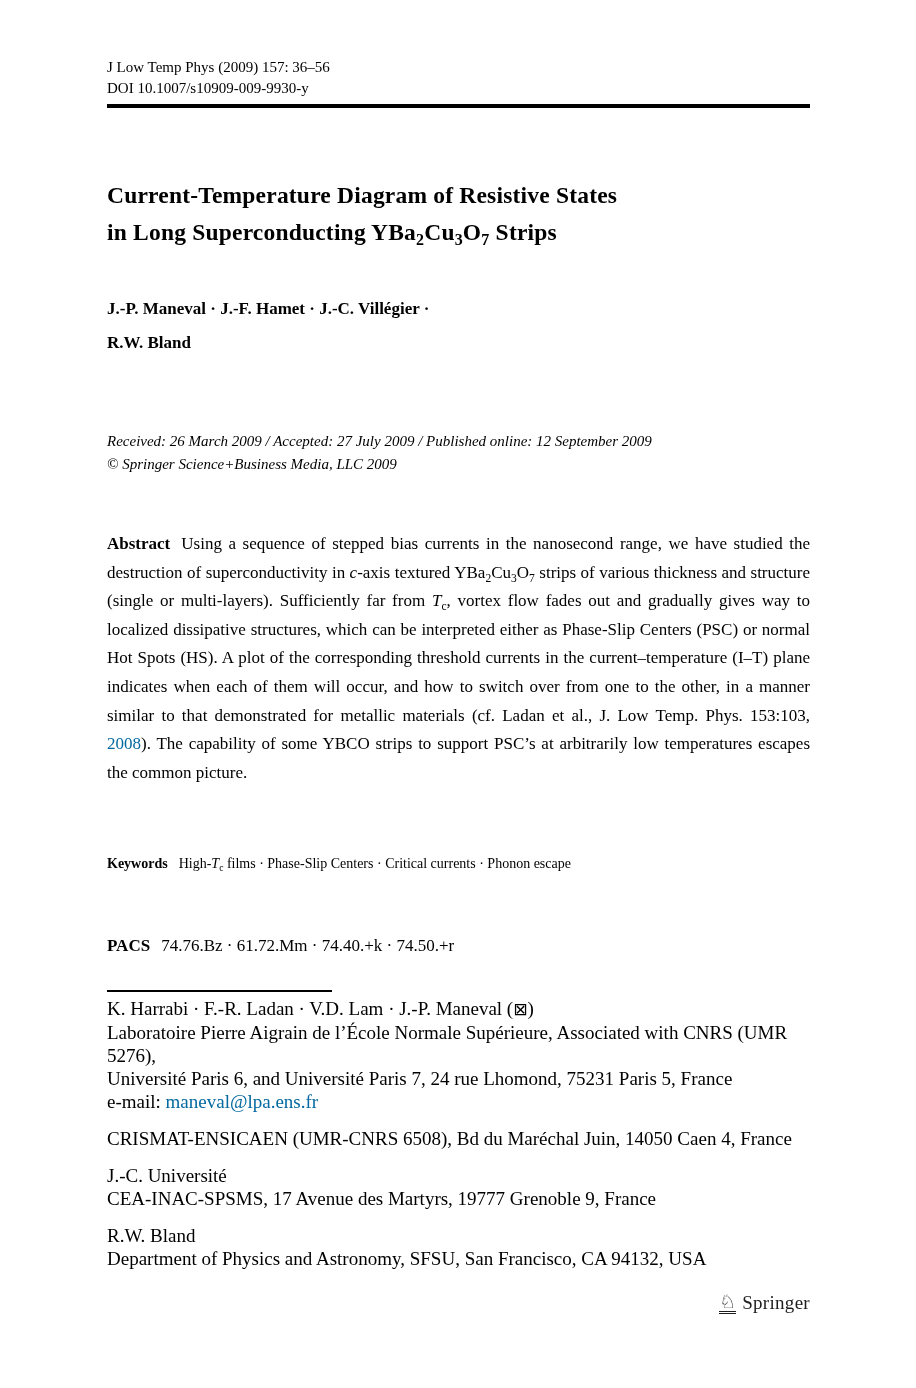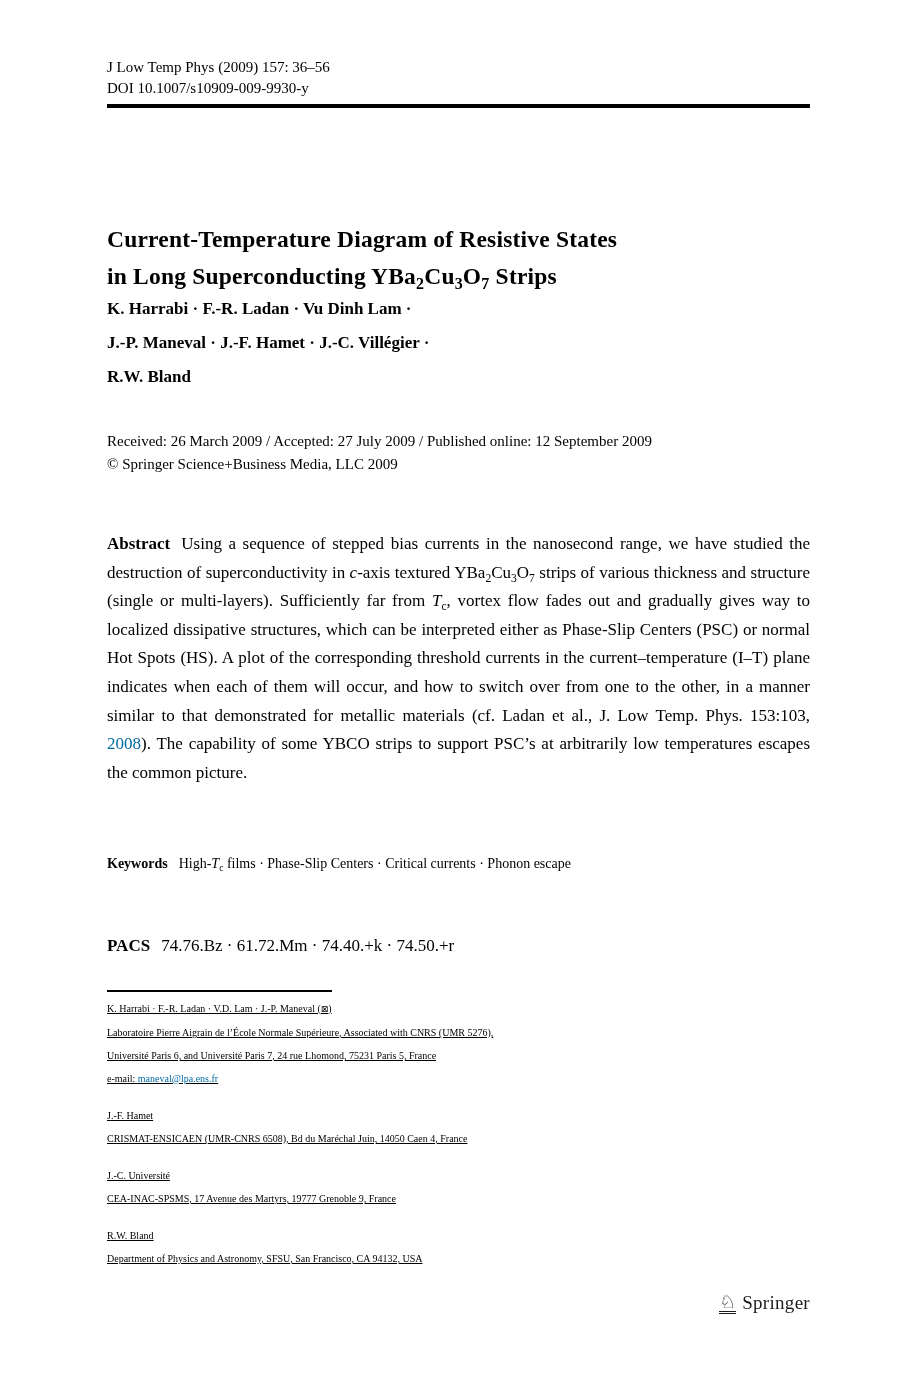--- a/index.html
+++ b/index.html
@@ -17,33 +17,33 @@
     left: 107px;
     right: 106px;
     top: 0;
     height: 100%;
   }
   .block { position: absolute; left: 0; right: 0; }
 
   .journal-meta { top: 57px; font-size: 15px; line-height: 21px; }
   .header-rule { top: 104px; height: 4px; background: #000; border: none; margin: 0; }
 
-  .title-block { top: 177px; font-size: 23.5px; font-weight: bold; line-height: 37px; letter-spacing: 0.2px; margin-top: 44px; }
+  .title-block { top: 177px; font-size: 23.5px; font-weight: bold; line-height: 37px; letter-spacing: 0.2px; }
 
   .authors-block { top: 292px; font-size: 17px; font-weight: bold; line-height: 34px; }
 
-  .dates-block { top: 430px; font-size: 15px; line-height: 23px; }
+  .dates-block { top: 430px; font-size: 15px; line-height: 23px; font-style: italic; }
 
   .abstract-block { top: 513px; font-size: 17px; line-height: 28.6px; text-align: justify; }
   .para-label { font-weight: bold; margin-right: 11px; }
 
   .keywords-block { top: 836px; font-size: 14px; line-height: 28px; }
   .pacs-block { top: 904px; font-size: 17px; line-height: 28px; margin-top: 28px; }
 
-  .footnotes-block { top: 990px; font-size: 10px; line-height: 23px; text-decoration: underline; }
+  .footnotes-block { top: 990px; font-size: 19px; line-height: 23px; }
   .footnote-rule { width: 225px; height: 2px; background: #000; border: none; margin: 0 0 5px 0; }
   .footnote { margin-bottom: 14px; }
 
   .seg-italic { font-style: italic; }
   .seg-sub { font-size: 68%; vertical-align: -0.33em; line-height: 0; }
   .seg-link { color: #0369a1; cursor: pointer; }
   .seg-envelope { font-family: "DejaVu Sans", sans-serif; font-size: 90%; }
 
   .logo-block {
     position: absolute;
@@ -75,21 +75,20 @@
     </div>
 
     <hr class="block header-rule">
 
     <div class="block title-block">
       <div>Current-Temperature Diagram of Resistive States</div>
       <div><span>in Long Superconducting YBa</span><span class="seg-sub">2</span><span>Cu</span><span class="seg-sub">3</span><span>O</span><span class="seg-sub">7</span><span> Strips</span></div>
     </div>
 
     <div class="block authors-block">
-      <div>K. Harrabi · F.-R. Ladan · Vu Dinh Lam ·</div>
       <div>J.-P. Maneval · J.-F. Hamet · J.-C. Villégier ·</div>
       <div>R.W. Bland</div>
     </div>
 
     <div class="block dates-block">
       <div>Received: 26 March 2009 / Accepted: 27 July 2009 / Published online: 12 September 2009</div>
       <div>© Springer Science+Business Media, LLC 2009</div>
     </div>
 
     <p class="block abstract-block"><span class="para-label">Abstract</span><span><span>Using a sequence of stepped bias currents in the nanosecond range, we have studied the destruction of superconductivity in </span><span class="seg-italic">c</span><span>-axis textured YBa</span><span class="seg-sub">2</span><span>Cu</span><span class="seg-sub">3</span><span>O</span><span class="seg-sub">7</span><span> strips of various thickness and structure (single or multi-layers). Sufficiently far from </span><span class="seg-italic">T</span><span class="seg-sub">c</span><span>, vortex flow fades out and gradually gives way to localized dissipative structures, which can be interpreted either as Phase-Slip Centers (PSC) or normal Hot Spots (HS). A plot of the corresponding threshold currents in the current–temperature (I–T) plane indicates when each of them will occur, and how to switch over from one to the other, in a manner similar to that demonstrated for metallic materials (cf. Ladan et al., J. Low Temp. Phys. 153:103, </span><span class="seg-link">2008</span><span>). The capability of some YBCO strips to support PSC’s at arbitrarily low temperatures escapes the common picture.</span></span></p>
@@ -101,21 +100,20 @@
     <div class="block footnotes-block">
       <hr class="footnote-rule">
       <div id="footnotes-container">
           <div class="footnote">
             <div><span>K. Harrabi · F.-R. Ladan · V.D. Lam · J.-P. Maneval (</span><span class="seg-envelope">⊠</span><span>)</span></div>
             <div><span>Laboratoire Pierre Aigrain de l’École Normale Supérieure, Associated with CNRS (UMR 5276),</span></div>
             <div><span>Université Paris 6, and Université Paris 7, 24 rue Lhomond, 75231 Paris 5, France</span></div>
             <div><span>e-mail: </span><span class="seg-link">maneval@lpa.ens.fr</span></div>
           </div>
           <div class="footnote">
-            <div><span>J.-F. Hamet</span></div>
             <div><span>CRISMAT-ENSICAEN (UMR-CNRS 6508), Bd du Maréchal Juin, 14050 Caen 4, France</span></div>
           </div>
           <div class="footnote">
             <div><span>J.-C. Université</span></div>
             <div><span>CEA-INAC-SPSMS, 17 Avenue des Martyrs, 19777 Grenoble 9, France</span></div>
           </div>
           <div class="footnote">
             <div><span>R.W. Bland</span></div>
             <div><span>Department of Physics and Astronomy, SFSU, San Francisco, CA 94132, USA</span></div>
           </div>

